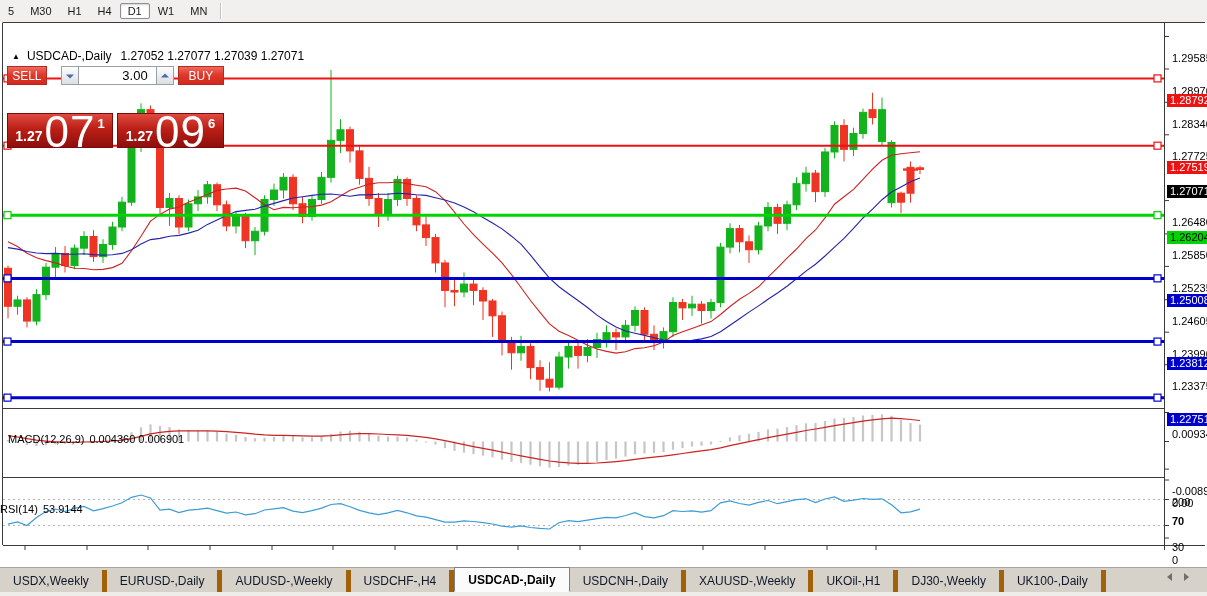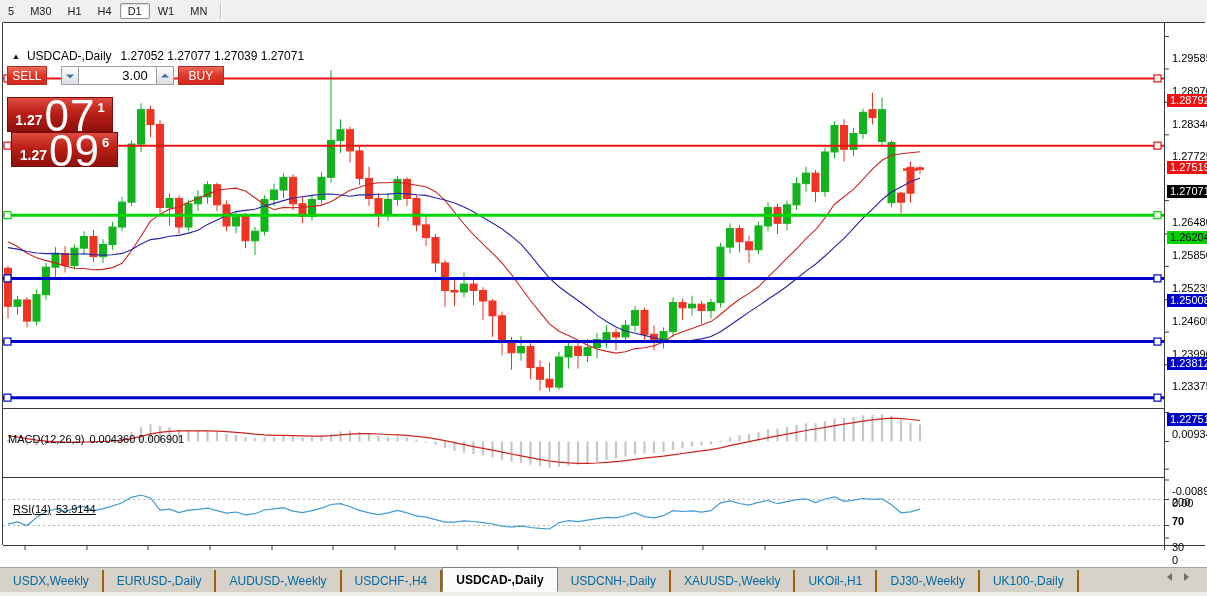--- a/index.html
+++ b/index.html
@@ -27,40 +27,40 @@
   .tw-sell{width:41px;}
   .tw-buy{width:48px;margin-left:4px;}
   .tw-spin{display:flex;margin-left:14px;height:19px;}
   .spin-btn{width:18px;height:19px;border:1px solid #9aa0a8;background:linear-gradient(#fdfdfd,#dcdee1);
      padding:0;position:relative;cursor:pointer;}
   .arr{position:absolute;left:50%;top:50%;width:0;height:0;border-left:4px solid transparent;border-right:4px solid transparent;}
   .arr.down{border-top:4px solid #4a6da8;transform:translate(-50%,-40%);}
   .arr.up{border-bottom:4px solid #4a6da8;transform:translate(-50%,-60%);}
   .tw-vol{width:69px;height:17px;border:1px solid #9aa0a8;border-left:none;border-right:none;
      font-size:13px;text-align:right;padding:0 8px 0 0;font-family:"Liberation Sans",sans-serif;}
-  .tw-row2{display:flex;margin-top:1px;flex-direction:column;}
+  .tw-row2{display:flex;margin-top:17px;}
   .px-box{height:33px;background:linear-gradient(#e04a40,#bb1f16 45%,#8e0f0c);border:1px solid #7a0b08;
      color:#fff;display:flex;justify-content:center;align-items:flex-end;cursor:pointer;}
   .px-box.sell{width:104px;}
   .px-box.buy{width:105px;margin-left:4px;}
   .px-small{font-size:14px;font-weight:700;margin:0 2px 3px 0;}
   .px-big{font-size:44px;line-height:31px;font-weight:500;letter-spacing:1px;}
   .px-sup{font-size:13px;font-weight:700;margin:0 0 16px 2px;}
   
   .pane-label{position:absolute;font-size:11px;color:#000;z-index:4;}
   .pane-label .vals{margin-left:5px;}
   
   .ptick{position:absolute;left:1172px;font-size:11px;color:#000;height:13px;line-height:13px;z-index:3;}
   .plabel{position:absolute;left:1167px;font-size:11px;height:13px;line-height:13px;padding:0 3px;min-width:42px;z-index:4;}
   .dlabel{position:absolute;top:551px;width:70px;margin-left:-35px;text-align:center;font-size:10.5px;color:#000;z-index:3;}
   
   #tabbar{position:absolute;left:0;top:567px;width:1207px;height:24px;background:#d6d2ca;
      border-top:1px solid #a8a49c;display:flex;align-items:flex-end;z-index:5;}
-  .tab{display:inline-flex;align-items:center;padding:0 13px;height:22px;font-size:12px;color:#0369a1;
-       border-right:2px solid #a16207;cursor:pointer;white-space:nowrap;}
+  .tab{display:inline-flex;align-items:center;padding:0 13px;height:22px;font-size:12px;color:#0f172a;
+       border-right:5px solid #a16207;cursor:pointer;white-space:nowrap;}
   .tab.active{background:#fbfbfb;border:1px solid #7f7f7f;border-bottom:1px solid #fbfbfb;color:#000;
        font-weight:700;height:23px;}
   #tab-scroll{position:absolute;right:18px;top:573px;display:flex;gap:12px;z-index:6;}
   .scr{width:0;height:0;border-top:4px solid transparent;border-bottom:4px solid transparent;cursor:pointer;}
   .scr.left{border-right:5px solid #6e6e6e;}
   .scr.right{border-left:5px solid #6e6e6e;}
   #statusbar{position:absolute;left:0;top:591px;width:1207px;height:5px;background:#efedea;border-top:1px solid #c6c3bd;}
 </style>
 </head>
 <body>
@@ -674,21 +674,21 @@
           <span class="px-small">1.27</span>
             <span class="px-big">09</span>
             <span class="px-sup">6</span>
         </div>
       </div>
     </div>
 
     <div class="pane-label" style="left:8px;top:411px;">
       <span>MACD(12,26,9)</span><span class="vals">0.004360 0.006901</span>
     </div>
-    <div class="pane-label" style="left:13px;top:481px;text-decoration:underline;">
+    <div class="pane-label" style="left:0;top:481px;">
       <span>RSI(14)</span><span class="vals">53.9144</span>
     </div>
 
     <div id="axis-labels">
         <div class="ptick" style="top: 30px;">1.29585</div>
         <div class="ptick" style="top: 62.5003px;">1.28970</div>
         <div class="ptick" style="top: 95.7933px;">1.28340</div>
         <div class="ptick" style="top: 128.294px;">1.27725</div>
         <div class="ptick" style="top: 194.087px;">1.26480</div>
         <div class="ptick" style="top: 227.38px;">1.25850</div>

